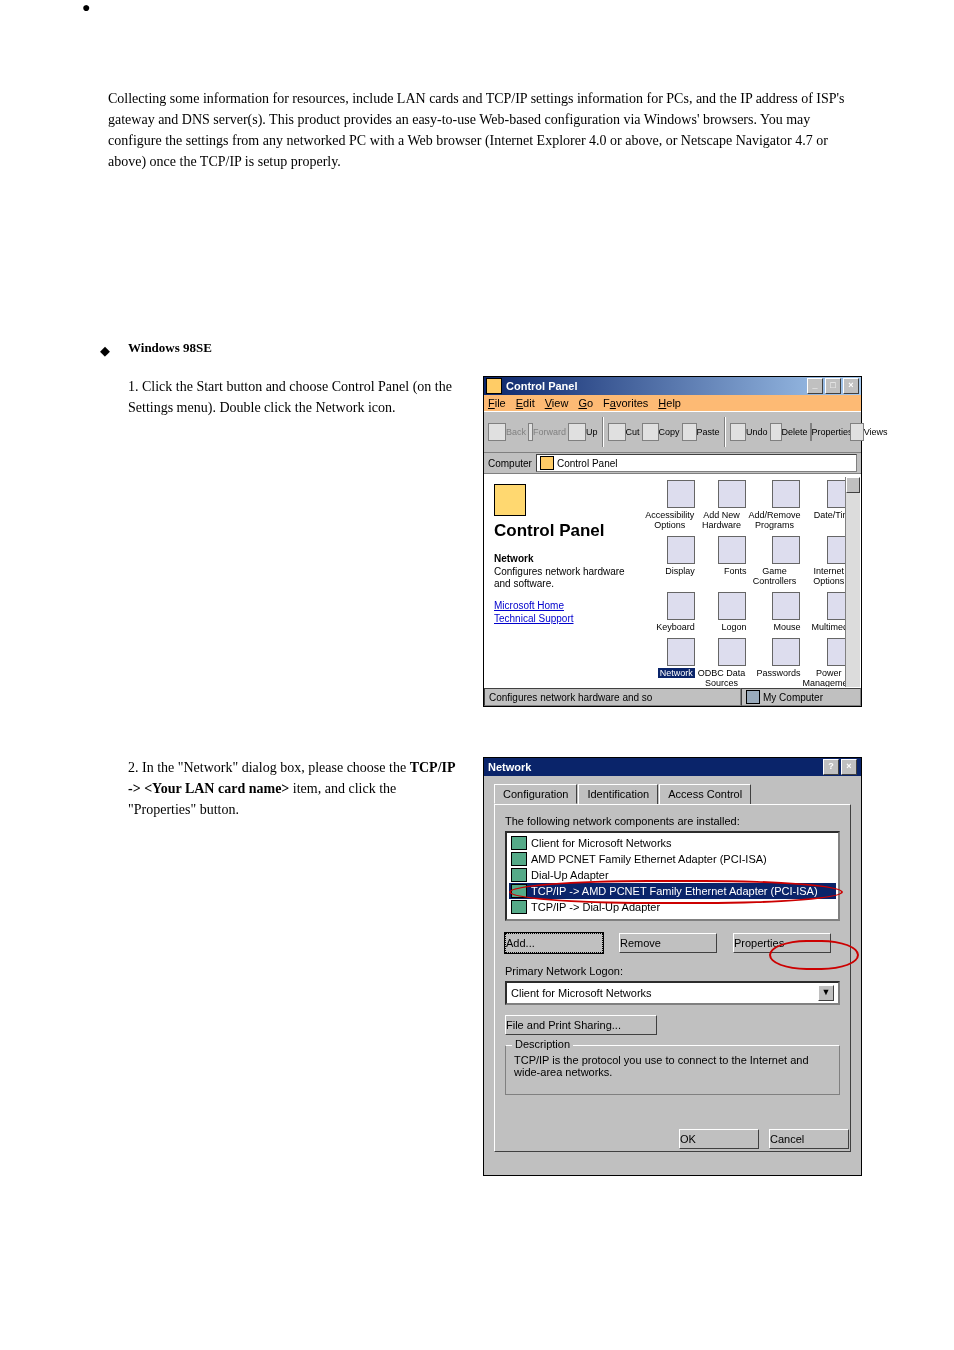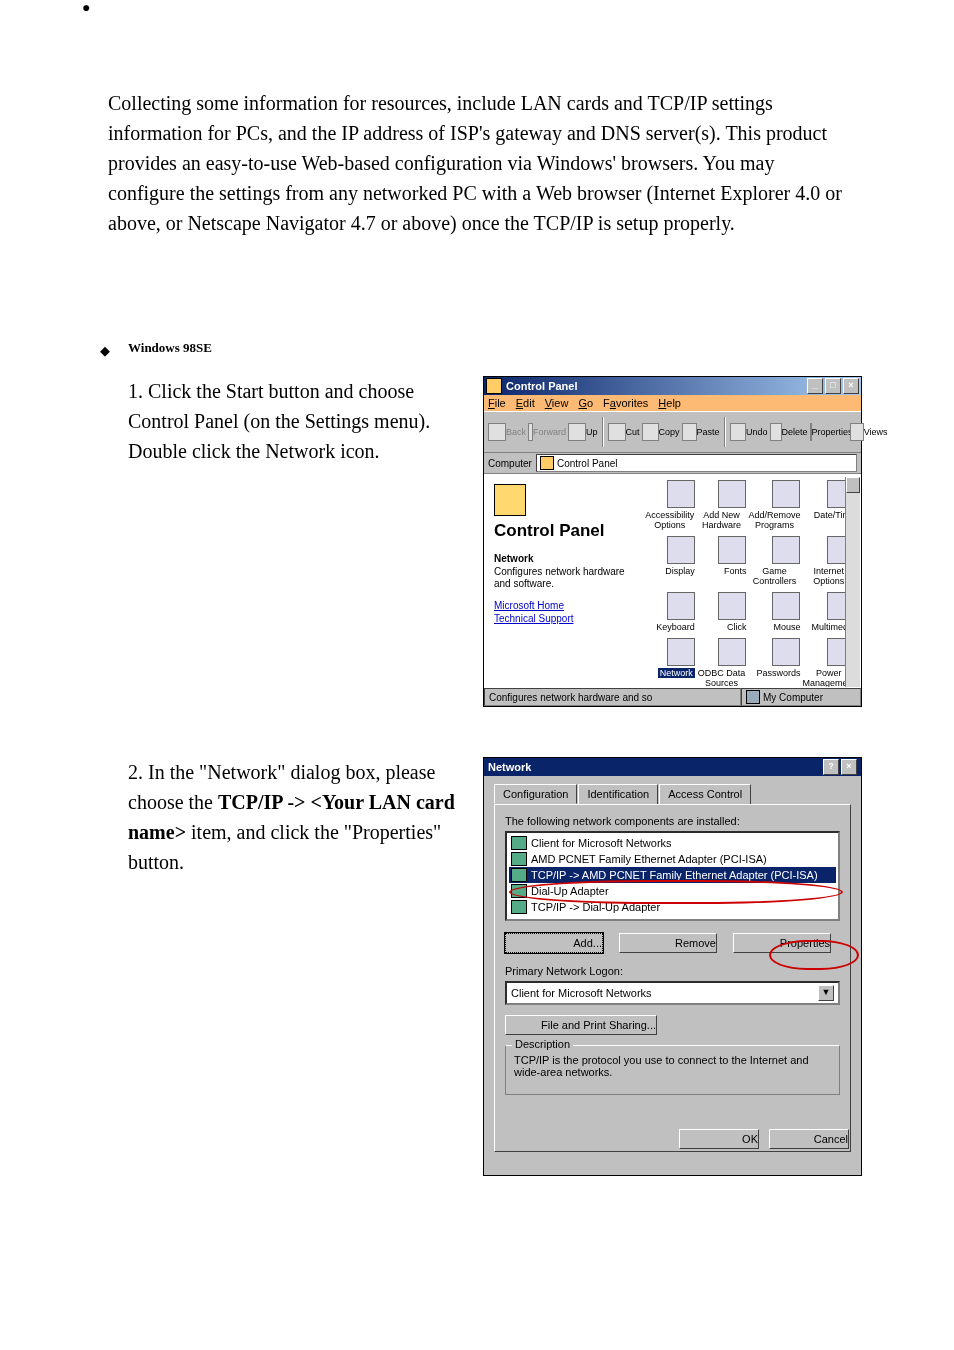--- a/index.html
+++ b/index.html
@@ -1,17 +1,17 @@
 <!DOCTYPE html>
 <html><head>
 <meta charset="utf-8">
 <style>
   html,body{margin:0;padding:0;background:#fff;font-family:"Times New Roman",serif;color:#000}
   .page{width:954px;height:1350px;position:relative}
-  .body-text{position:absolute;font-size:20px;line-height:1.5}
+  .body-text{position:absolute;font-size:14px;line-height:1.5}
   .bullet{position:absolute;left:82px;font-size:14px}
   .diamond{position:absolute;left:100px;font-size:13px}
   .step-text{position:absolute;left:128px;font-size:13px}
 
   
   .cp{position:absolute;left:483px;top:376px;width:377px;height:329px;border:1px solid #000;background:#c0c0c0;font-family:Tahoma,Arial,sans-serif}
   .cp-title{background:linear-gradient(to right,#0a246a,#a6caf0);color:#fff;height:18px;display:flex;align-items:center;padding:0 2px;font-size:11px;font-weight:bold}
   .cp-title-icon{width:14px;height:14px;background:#ffcc66;margin-right:4px;border:1px solid #000}
   .cp-title-spacer{flex:1}
   .cp-winbtn{width:14px;height:14px;background:#c0c0c0;border:1px solid #fff;border-right-color:#404040;border-bottom-color:#404040;margin-left:2px;font-size:9px;text-align:center;line-height:13px}
@@ -55,21 +55,21 @@
   .nd-panel{margin:0 10px 8px 10px;border:1px solid #fff;border-top-color:#fff;border-left-color:#fff;border-right-color:#404040;border-bottom-color:#404040;padding:10px;background:#c0c0c0;height:326px;position:relative}
   .nd-label{margin-bottom:4px}
   .nd-list{background:#fff;border:2px inset #808080;height:82px;padding:2px;overflow:hidden}
   .nd-li{display:flex;align-items:center;gap:4px;padding:1px 2px;white-space:nowrap}
   .nd-li-icon{width:14px;height:12px;background:#5a8;border:1px solid #000;flex:0 0 auto}
   .nd-li.hl{background:#0a246a;color:#fff}
   .nd-ellipse{position:absolute;border:2px solid #c00;border-radius:50%/60%;pointer-events:none}
   .nd-ellipse.e1{left:14px;top:75px;width:330px;height:20px}
   .nd-ellipse.e2{left:274px;top:135px;width:86px;height:26px}
   .nd-btnrow{display:flex;gap:16px;margin:12px 0}
-  .nd-btn{background:#c0c0c0;border:1px solid #fff;border-right-color:#404040;border-bottom-color:#404040;padding:3px 0;width:96px;text-align:right}
+  .nd-btn{background:#c0c0c0;border:1px solid #fff;border-right-color:#404040;border-bottom-color:#404040;padding:3px 0;width:96px;text-align:left}
   .nd-btn.focus{border:1px dotted #000;outline:1px solid #000}
   .nd-select{background:#fff;border:2px inset #808080;padding:2px 4px;display:flex;align-items:center;justify-content:space-between}
   .nd-select-arrow{width:14px;height:14px;background:#c0c0c0;border:1px solid #fff;border-right-color:#404040;border-bottom-color:#404040;text-align:center;line-height:12px;font-size:9px}
   .nd-fsbtn{margin-top:10px}
   .nd-fieldset{border:1px solid #808080;border-top-color:#fff;margin-top:10px;padding:8px 8px 16px 8px;position:relative}
   .nd-legend{position:absolute;top:-8px;left:6px;background:#c0c0c0;padding:0 3px}
   .nd-okrow{position:absolute;right:12px;bottom:26px;display:flex;gap:10px}
   .nd-okrow .nd-btn{width:78px}
 </style>
 </head>
@@ -200,21 +200,21 @@
           <div class="cp-item">
             <div class="cp-item-icon"></div>
             <div class="cp-item-lbl">Internet Options</div>
           </div>
           <div class="cp-item">
             <div class="cp-item-icon"></div>
             <div class="cp-item-lbl">Keyboard</div>
           </div>
           <div class="cp-item">
             <div class="cp-item-icon"></div>
-            <div class="cp-item-lbl">Click</div>
+            <div class="cp-item-lbl">Logon</div>
           </div>
           <div class="cp-item">
             <div class="cp-item-icon"></div>
             <div class="cp-item-lbl">Mouse</div>
           </div>
           <div class="cp-item">
             <div class="cp-item-icon"></div>
             <div class="cp-item-lbl">Multimedia</div>
           </div>
           <div class="cp-item sel">
@@ -263,27 +263,27 @@
       <div class="nd-label">The following network components are installed:</div>
       <div class="nd-list" id="nd-list">
           <div class="nd-li">
             <div class="nd-li-icon"></div>
             <span>Client for Microsoft Networks</span>
           </div>
           <div class="nd-li">
             <div class="nd-li-icon"></div>
             <span>AMD PCNET Family Ethernet Adapter (PCI-ISA)</span>
           </div>
+          <div class="nd-li">
+            <div class="nd-li-icon"></div>
+            <span>Dial-Up Adapter</span>
+          </div>
           <div class="nd-li hl">
             <div class="nd-li-icon"></div>
             <span>TCP/IP -&gt; AMD PCNET Family Ethernet Adapter (PCI-ISA)</span>
-          </div>
-          <div class="nd-li">
-            <div class="nd-li-icon"></div>
-            <span>Dial-Up Adapter</span>
           </div>
           <div class="nd-li">
             <div class="nd-li-icon"></div>
             <span>TCP/IP -&gt; Dial-Up Adapter</span>
           </div>
         </div>
       <div class="nd-ellipse e1"></div>
 
       <div class="nd-btnrow">
         <div class="nd-btn focus">Add...</div>

